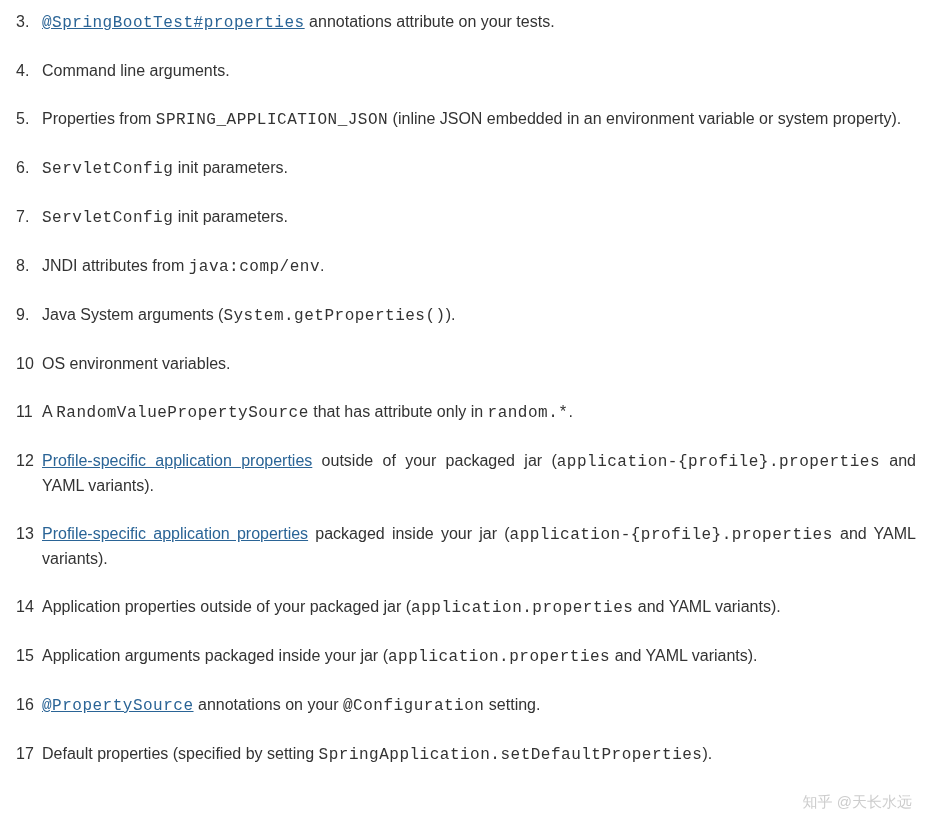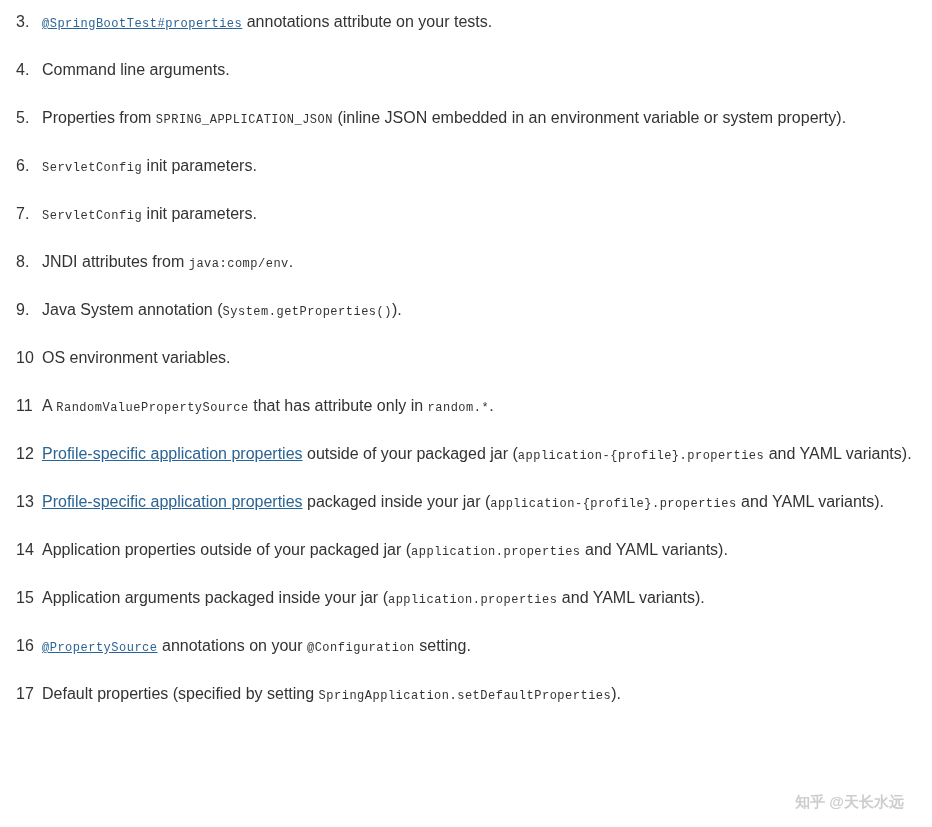--- a/index.html
+++ b/index.html
@@ -34,52 +34,52 @@
       top: 0;
     }
     ol li.two-digit {
       padding-left: 26px;
     }
     ol li.two-digit::before {
       content: counter(item);
     }
     code {
       font-family: "Courier New", Courier, monospace;
-      font-size: 12px;
+      font-size: 16px;
       letter-spacing: 0.5px;
     }
     a {
       color: #2a6496;
       text-decoration: underline;
     }
     a code {
       color: #2a6496;
     }
     .watermark {
       position: fixed;
       bottom: 14px;
-      right: 28px;
+      right: 20px;
       color: rgba(200, 200, 200, 0.9);
       font-size: 15px;
-      font-weight: bold;
+      font-weight: normal;
       pointer-events: none;
       text-shadow: 0 0 3px rgba(255,255,255,0.5);
     }
   </style>
 </head>
 <body>
 
 <ol>
     <li><a href="#"><code>@SpringBootTest#properties</code></a><span> annotations attribute on your tests.</span></li>
     <li><span>Command line arguments.</span></li>
     <li><span>Properties from </span><code>SPRING_APPLICATION_JSON</code><span> (inline JSON embedded in an environment variable or system property).</span></li>
     <li><code>ServletConfig</code><span> init parameters.</span></li>
     <li><code>ServletConfig</code><span> init parameters.</span></li>
     <li><span>JNDI attributes from </span><code>java:comp/env</code><span>.</span></li>
-    <li><span>Java System annotation (</span><code>System.getProperties()</code><span>).</span></li>
+    <li><span>Java System arguments (</span><code>System.getProperties()</code><span>).</span></li>
     <li class="two-digit"><span>OS environment variables.</span></li>
     <li class="two-digit"><span>A </span><code>RandomValuePropertySource</code><span> that has attribute only in </span><code>random.*</code><span>.</span></li>
     <li class="two-digit"><a href="#">Profile-specific application properties</a><span> outside of your packaged jar (</span><code>application-{profile}.properties</code><span> and YAML variants).</span></li>
     <li class="two-digit"><a href="#">Profile-specific application properties</a><span> packaged inside your jar (</span><code>application-{profile}.properties</code><span> and YAML variants).</span></li>
     <li class="two-digit"><span>Application properties outside of your packaged jar (</span><code>application.properties</code><span> and YAML variants).</span></li>
     <li class="two-digit"><span>Application arguments packaged inside your jar (</span><code>application.properties</code><span> and YAML variants).</span></li>
     <li class="two-digit"><a href="#"><code>@PropertySource</code></a><span> annotations on your </span><code>@Configuration</code><span> setting.</span></li>
     <li class="two-digit"><span>Default properties (specified by setting </span><code>SpringApplication.setDefaultProperties</code><span>).</span></li>
   </ol>
 

